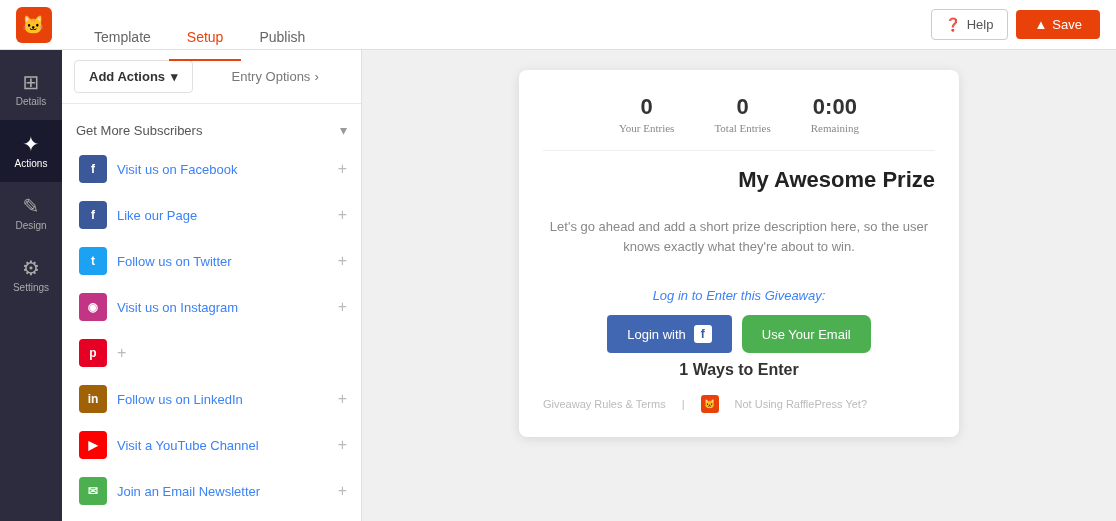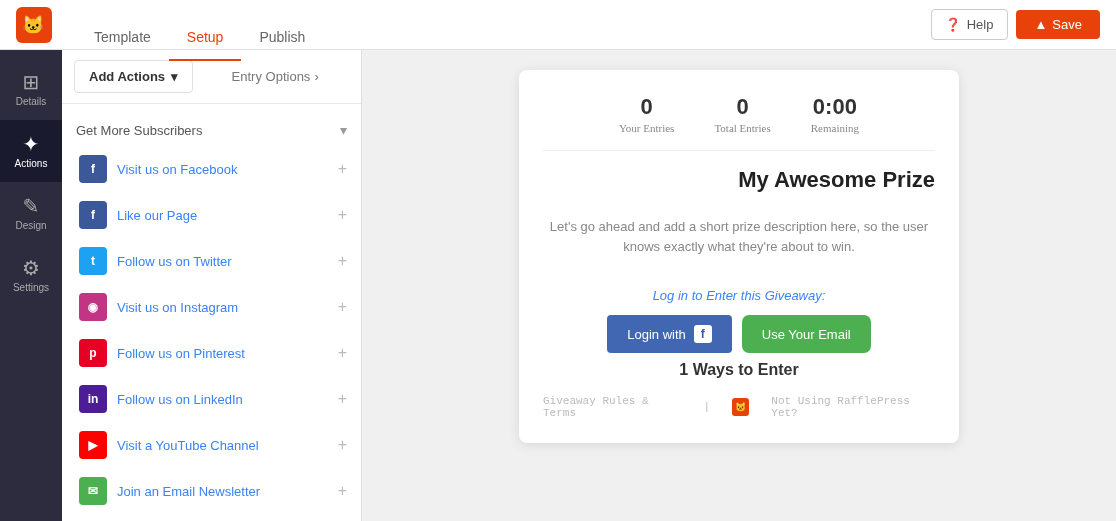--- a/index.html
+++ b/index.html
@@ -111,21 +111,21 @@
     .fb-login-btn {
       background: #4267b2; color: #fff; border: none; border-radius: 4px;
       padding: 10px 20px; font-size: 13px; cursor: pointer; display: flex; align-items: center; gap: 8px;
       font-weight: 500;
     }
     .email-login-btn {
       background: #4caf50; color: #fff; border: none; border-radius: 7px;
       padding: 10px 20px; font-size: 13px; cursor: pointer; font-weight: 500;
     }
     .ways-to-enter { text-align: center; font-size: 16px; font-weight: 700; color: #333; margin-bottom: 16px; }
-    .card-footer { display: flex; align-items: center; justify-content: flex-end; gap: 22px; font-size: 11px; color: #bbb; font-family: Liberation Mono, monospace; }
+    .card-footer { display: flex; align-items: center; justify-content: flex-start; gap: 16px; font-size: 11px; color: #bbb; }
     .footer-link { color: #bbb; text-decoration: none; }
     .footer-logo { width: 18px; height: 18px; background: #e8420a; border-radius: 3px; display: inline-flex; align-items: center; justify-content: center; font-size: 9px; color: #fff; }
 
     
     .panel-scroll::-webkit-scrollbar { width: 4px; }
     .panel-scroll::-webkit-scrollbar-track { background: #f0f0f0; }
     .panel-scroll::-webkit-scrollbar-thumb { background: #ccc; border-radius: 2px; }
   </style>
 </head>
 <body>
@@ -205,25 +205,24 @@
         <span class="action-label">Follow us on Twitter</span>
         <span class="action-plus">+</span>
       </div>
       <div class="action-item">
         <div class="action-icon-badge" style="background:#c13584">◉</div>
         <span class="action-label">Visit us on Instagram</span>
         <span class="action-plus">+</span>
       </div>
       <div class="action-item">
         <div class="action-icon-badge" style="background:#e60023">p</div>
-        <span class="action-label">Follow us on Pinterest</span>
-        <span class="action-plus">+</span>
-      </div>
-      <div class="action-item">
-        <div class="action-icon-badge" style="background:#4c1d95">in</div>
+        <span class="action-plus">+</span>
+      </div>
+      <div class="action-item">
+        <div class="action-icon-badge" style="background:#a16207">in</div>
         <span class="action-label">Follow us on LinkedIn</span>
         <span class="action-plus">+</span>
       </div>
       <div class="action-item">
         <div class="action-icon-badge" style="background:#ff0000">▶</div>
         <span class="action-label">Visit a YouTube Channel</span>
         <span class="action-plus">+</span>
       </div>
       <div class="action-item">
         <div class="action-icon-badge" style="background:#4caf50">✉</div>

